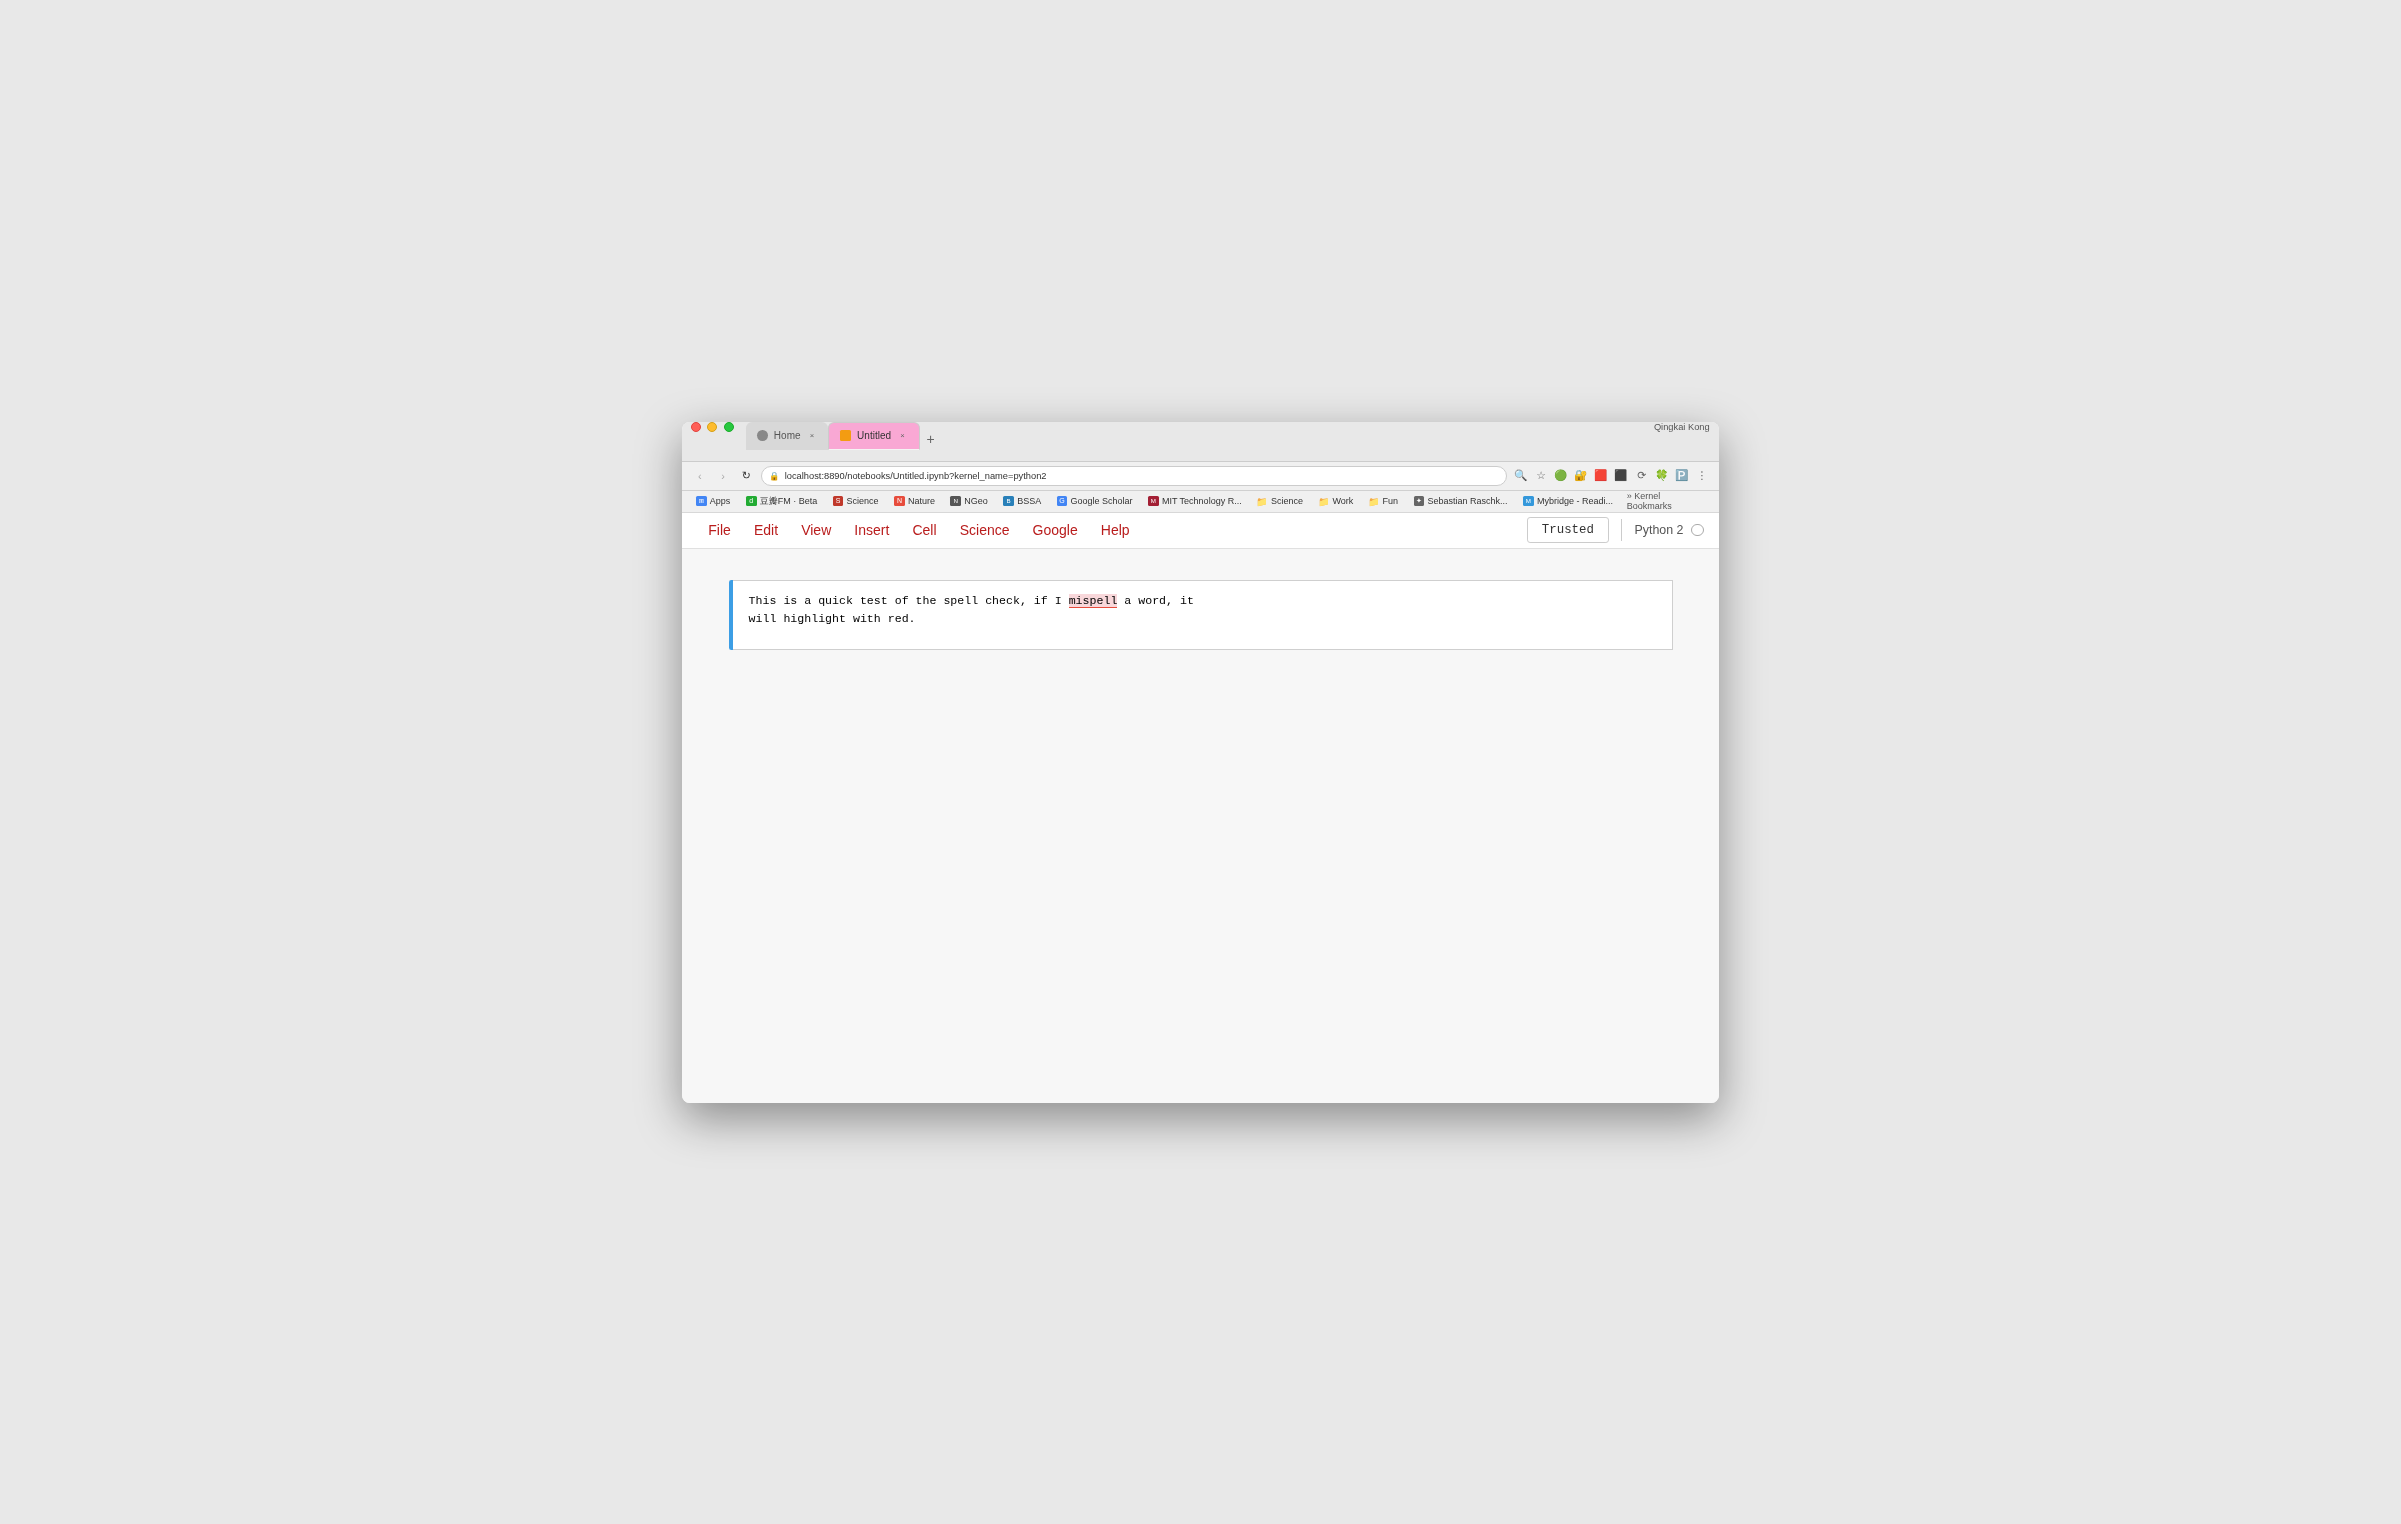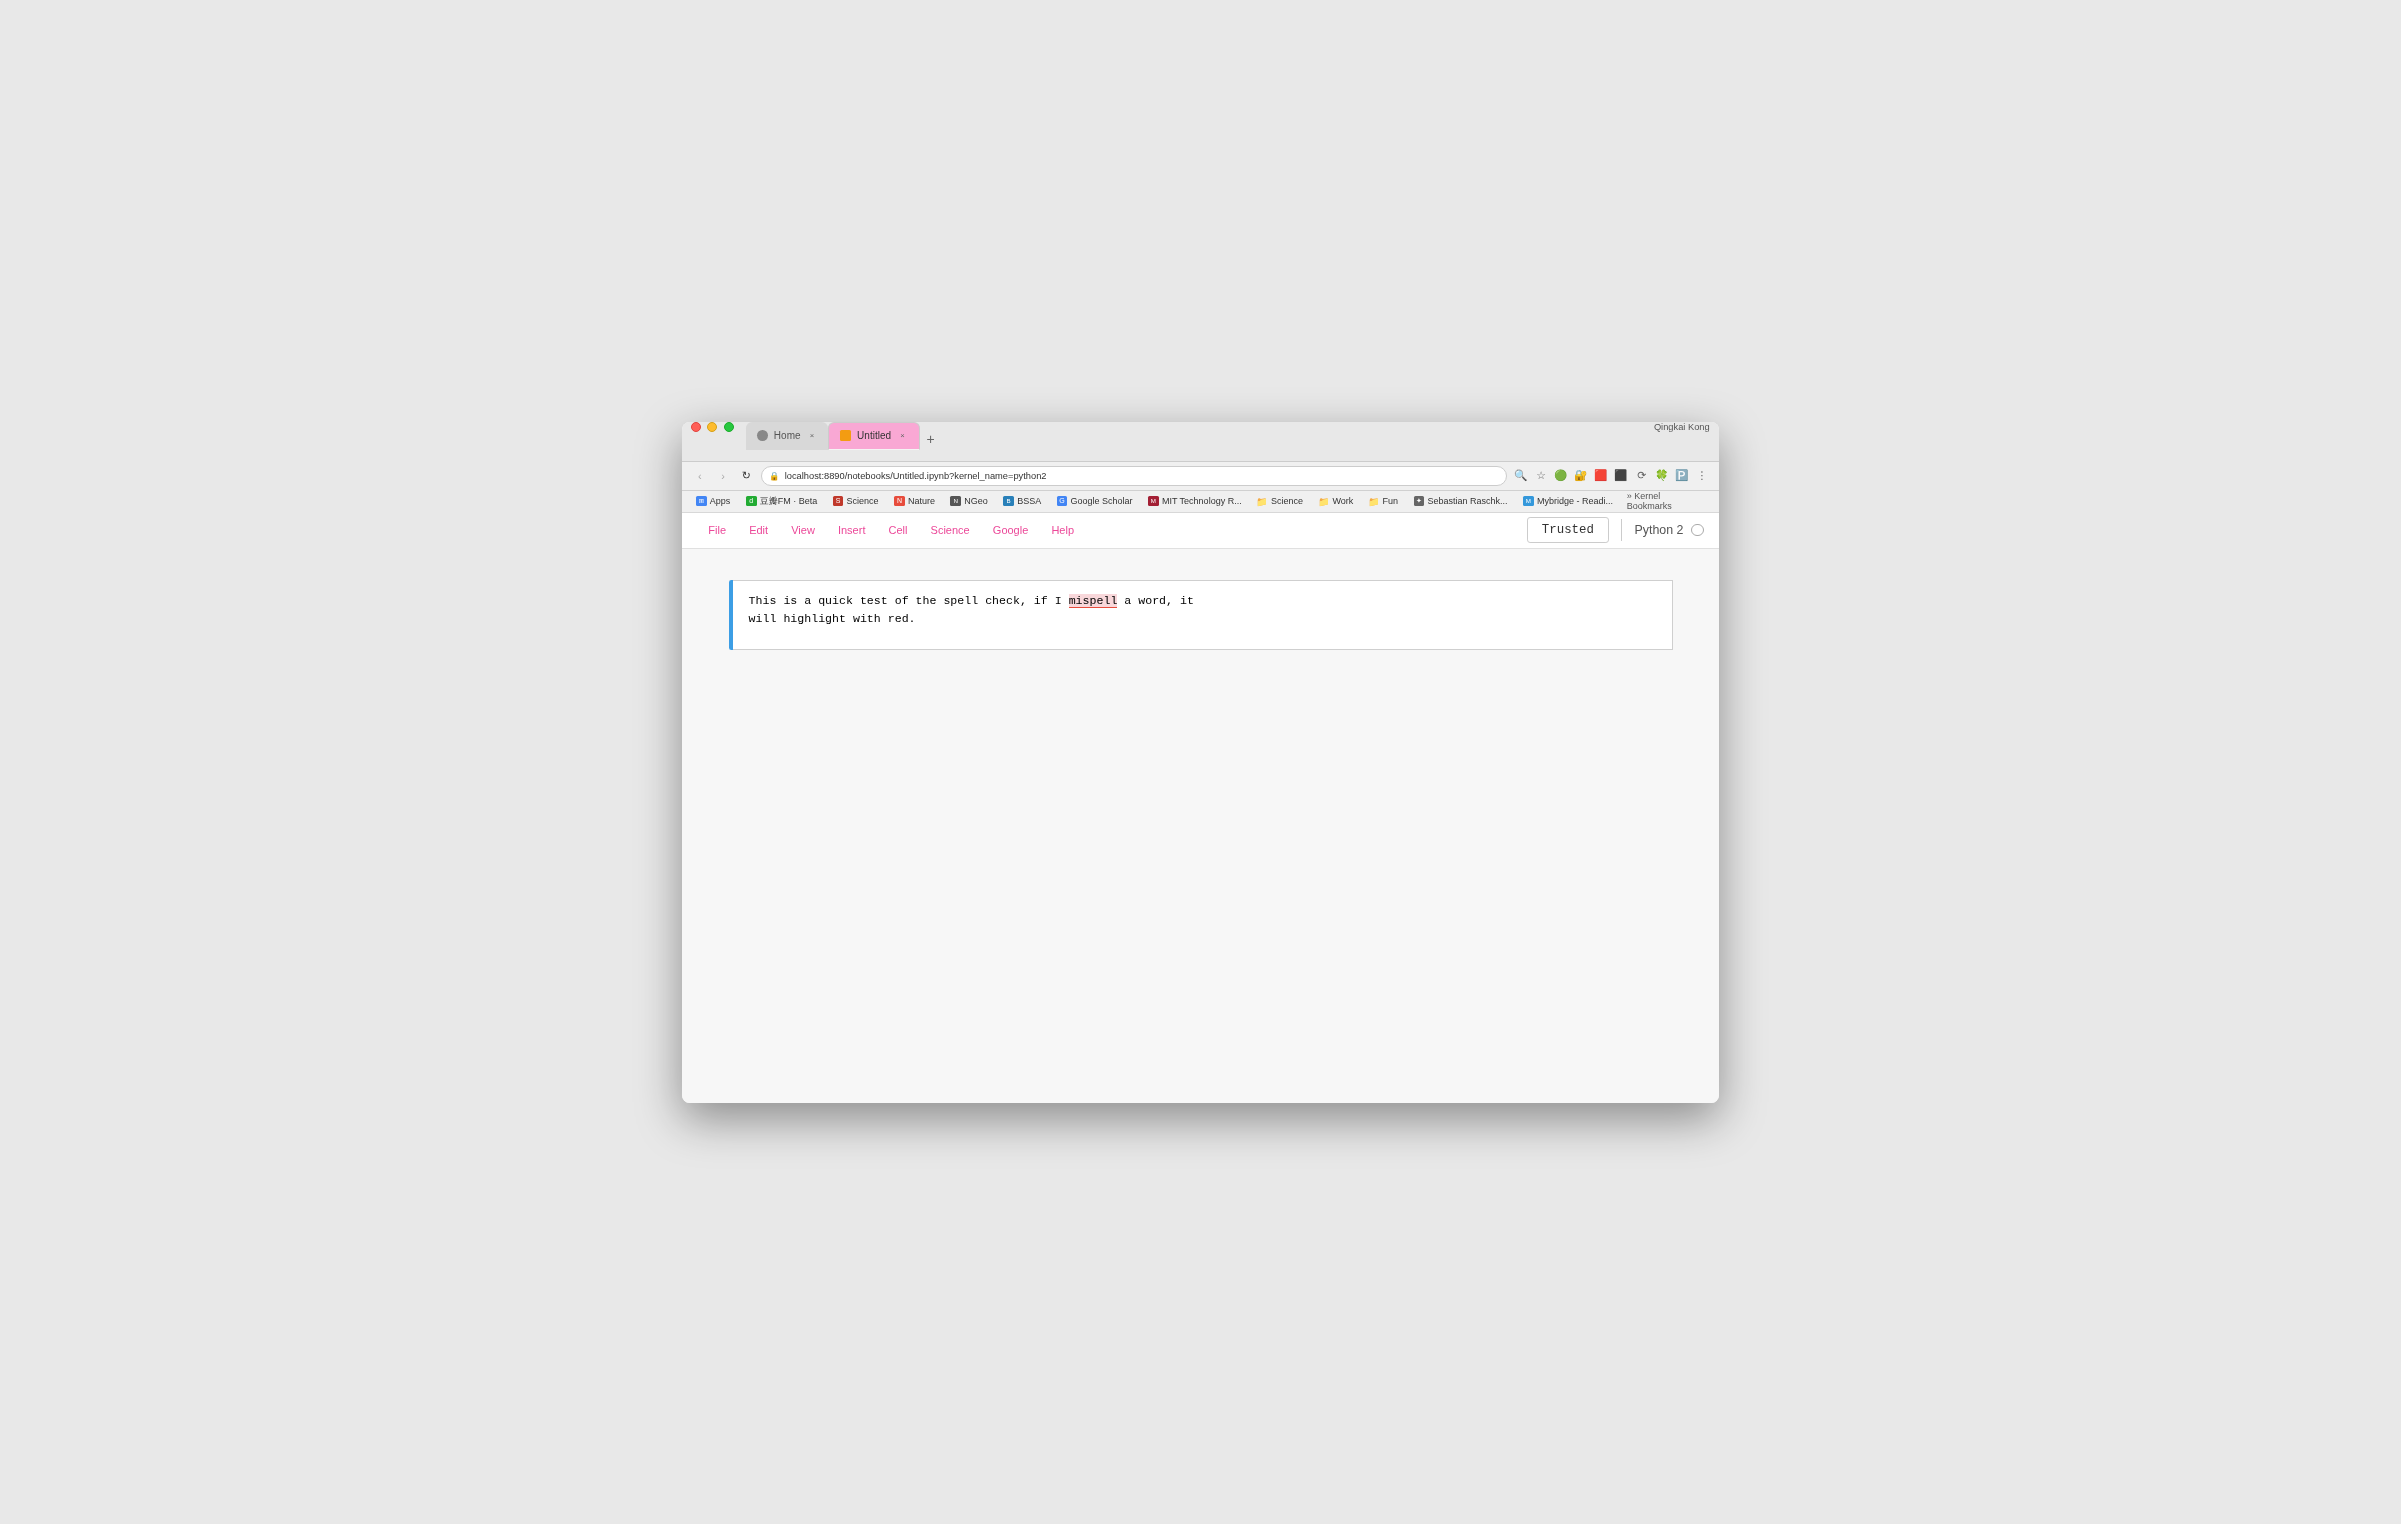--- a/index.html
+++ b/index.html
@@ -260,22 +260,22 @@
 
     .jupyter-menu-items {
       display: flex;
       align-items: center;
       gap: 1.5px;
       flex: 1;
     }
 
     .jupyter-menu-item {
       padding: 4.6px 10.8px;
-      font-size: 11px;
-      color: #ec4899;
+      font-size: 14px;
+      color: #b91c1c;
       cursor: pointer;
       border-radius: 3.1px;
     }
 
     .jupyter-right {
       display: flex;
       align-items: center;
       gap: 12.4px;
     }
 

